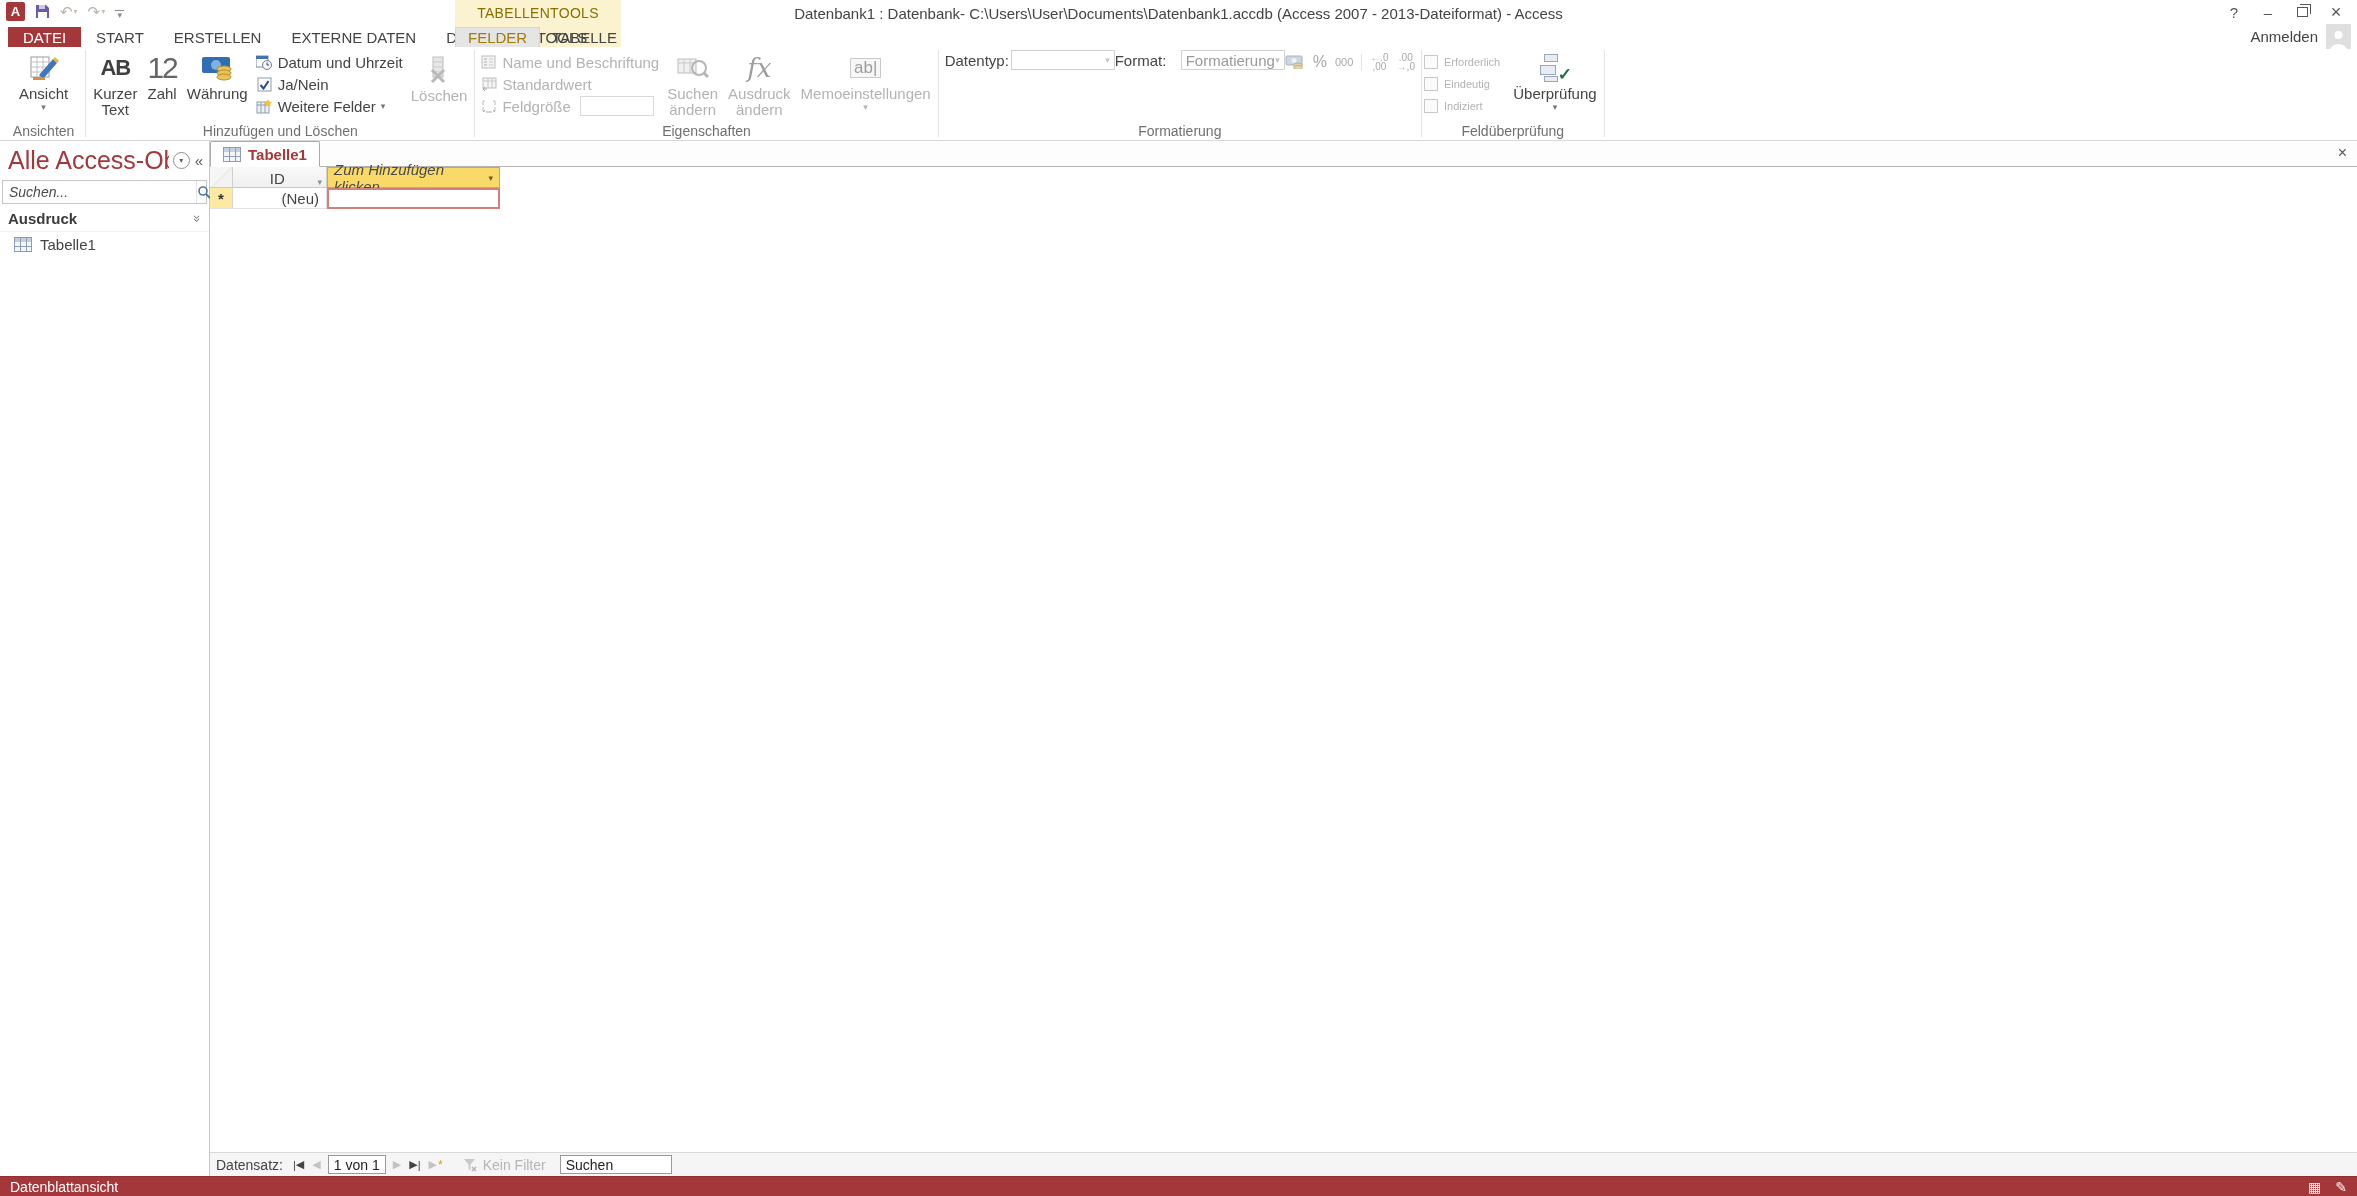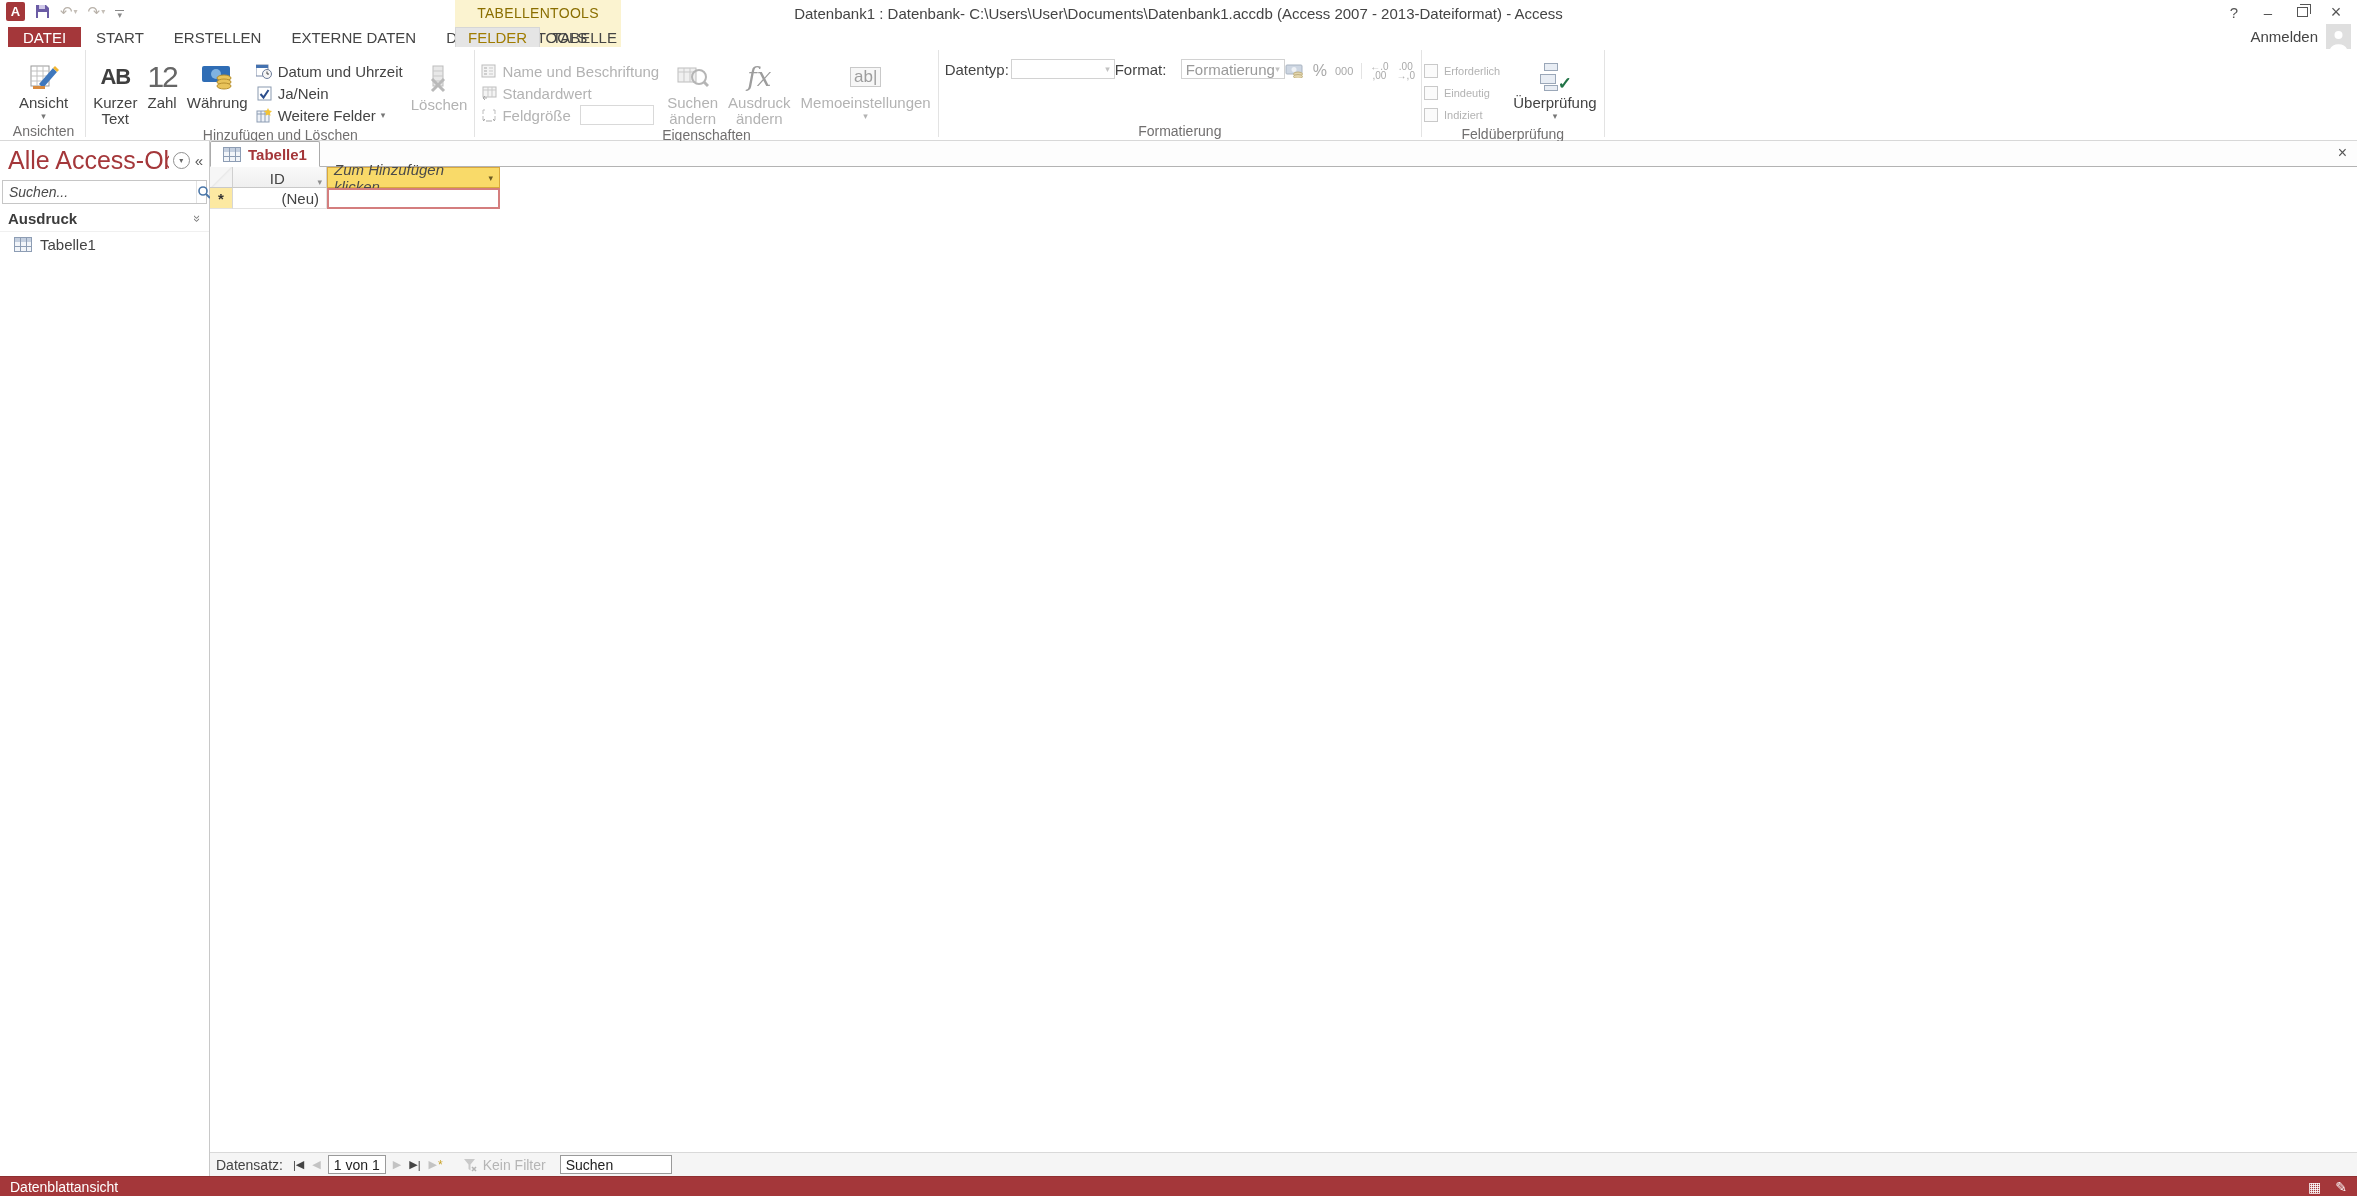--- a/index.html
+++ b/index.html
@@ -38,21 +38,21 @@
               display:flex; align-items:center; }
   .tab { font-size:15px; color:#444; padding:0 15px; display:flex; align-items:center;text-align:right; }
   .tab-ctx-zone { position:absolute; left:455px; top:0; width:166px; height:20px; display:flex; }
   .tab-ctx-active { background:#e5e5e5; border:1px solid #d6d6d6; border-bottom:none; color:#A07C00;
                     font-size:15px; padding:0 12px; display:flex; align-items:center; }
   .tab-ctx { color:#444; font-size:15px; padding:0 12px; display:flex; align-items:center; }
 
   
   .ribbon { height:94px; background:#fff; border-bottom:1px solid #d8d8d8; display:flex; align-items:stretch; flex:0 0 auto; padding-left:2px; }
   .rgroup { display:flex; flex-direction:column; padding:1px 2px 0 2px; }
-  .rcontent { flex:1; display:flex; align-items:flex-start;margin-top:9px; }
+  .rcontent { flex:1; display:flex; align-items:flex-start; }
   .rgroup-label { height:17px; text-align:center; color:#716f6f; font-size:14px; white-space:nowrap; padding:0 6px; }
   .rsep { width:1px; background:#e3e3e3; margin:3px 0; flex:0 0 auto; }
 
   .bigbtn { display:flex; flex-direction:column; align-items:center; padding:2px 5px 0 5px; font-size:15px;
             line-height:16px; color:#444; text-align:center; white-space:nowrap; }
   .bigbtn .bicon { height:36px; display:flex; align-items:center; justify-content:center; }
   .bigbtn .caret { font-size:9px; color:#777; line-height:10px; }
   .bigbtn.disabled, .bigbtn.disabled .caret { color:#b3b3b3; }
 
   .ab-glyph { font-size:22px; font-weight:bold; color:#3f3f3f; letter-spacing:-1px; }

